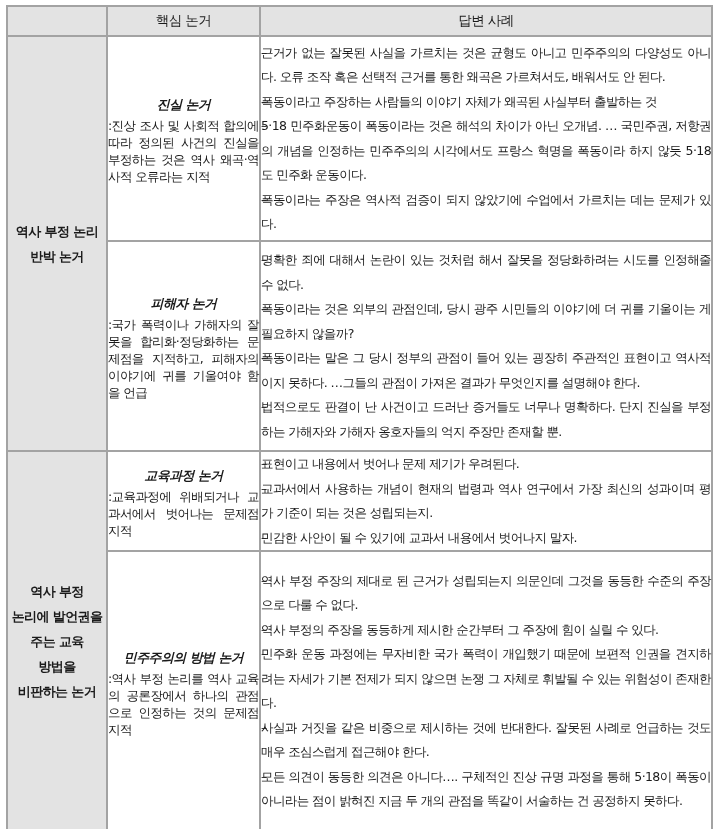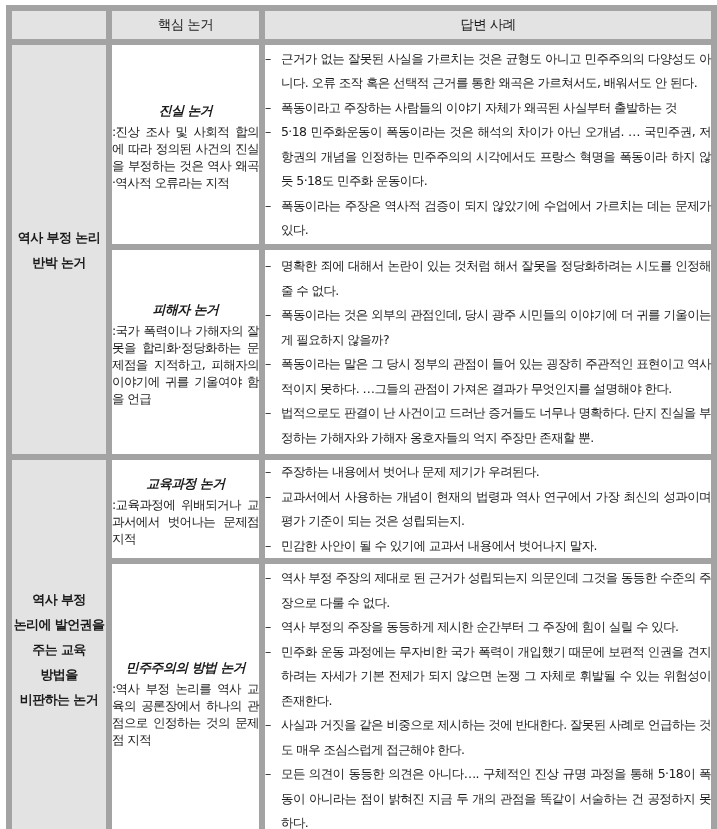--- a/index.html
+++ b/index.html
@@ -5,30 +5,30 @@
   html, body { margin: 0; padding: 0; background: #ffffff; }
   body { width: 717px; height: 829px; position: relative; overflow: hidden;
          font-family: "DejaVu Sans", "Liberation Sans", sans-serif; color: #1a1a1a; }
   table.doc {
     position: absolute; left: 6px; top: 5px; width: 705px;
     border-collapse: collapse; table-layout: fixed;
     border: 2px solid #1a1a1a;
     font-size: 12.5px; letter-spacing: -0.6px;
   }
   table.doc td, table.doc th {
-    border: 6px solid #a3a3a3; vertical-align: middle; padding: 0;
+    border: 2px solid #a3a3a3; vertical-align: middle; padding: 0;
   }
   th.hdr { background: #e3e3e3; height: 28px; font-weight: normal; font-size: 13.5px; text-align: center; }
   td.group { background: #e3e3e3; text-align: center; font-weight: bold; font-size: 13px; line-height: 25px; padding: 0 4px; }
   td.arg { text-align: center; padding: 0 6px; }
   .arg-title { font-weight: bold; font-size: 13px; line-height: 25px; display: block; font-style: italic; }
   .arg-desc { display: block; text-align: justify; text-align-last: left; line-height: 17px; font-size: 12.5px; }
   td.ex { padding: 2px 8px 2px 8px; vertical-align: middle; }
   ul.ex-list { list-style: none; margin: 0; padding: 0; }
-  ul.ex-list li { position: relative; padding-left: 16px; line-height: 24.5px; text-align: justify; }
+  ul.ex-list li { position: relative; padding-left: 0; line-height: 24.5px; text-align: justify; }
   ul.ex-list li::before { content: "–"; position: absolute; left: 0; top: 0; }
 </style>
 </head>
 <body>
 
 <table class="doc">
   <colgroup>
     <col style="width:100px">
     <col style="width:153px">
     <col style="width:452px">
@@ -83,21 +83,21 @@
 주는 교육
 방법을
 비판하는 논거</span>
       </td>
       <td class="arg">
         <span class="arg-title">교육과정 논거</span>
         <span class="arg-desc">:교육과정에 위배되거나 교과서에서 벗어나는 문제점 지적</span>
       </td>
       <td class="ex">
         <ul class="ex-list">
-          <li>주장하는 내용에서 벗어나 문제 제기가 우려된다.</li>
+          <li>표현이고 내용에서 벗어나 문제 제기가 우려된다.</li>
           <li>교과서에서 사용하는 개념이 현재의 법령과 역사 연구에서 가장 최신의 성과이며 평가 기준이 되는 것은 성립되는지.</li>
           <li>민감한 사안이 될 수 있기에 교과서 내용에서 벗어나지 말자.</li>
         </ul>
       </td>
     </tr>
 
     <tr style="height:280px">
       <td class="arg">
         <span class="arg-title">민주주의의 방법 논거</span>
         <span class="arg-desc">:역사 부정 논리를 역사 교육의 공론장에서 하나의 관점으로 인정하는 것의 문제점 지적</span>

